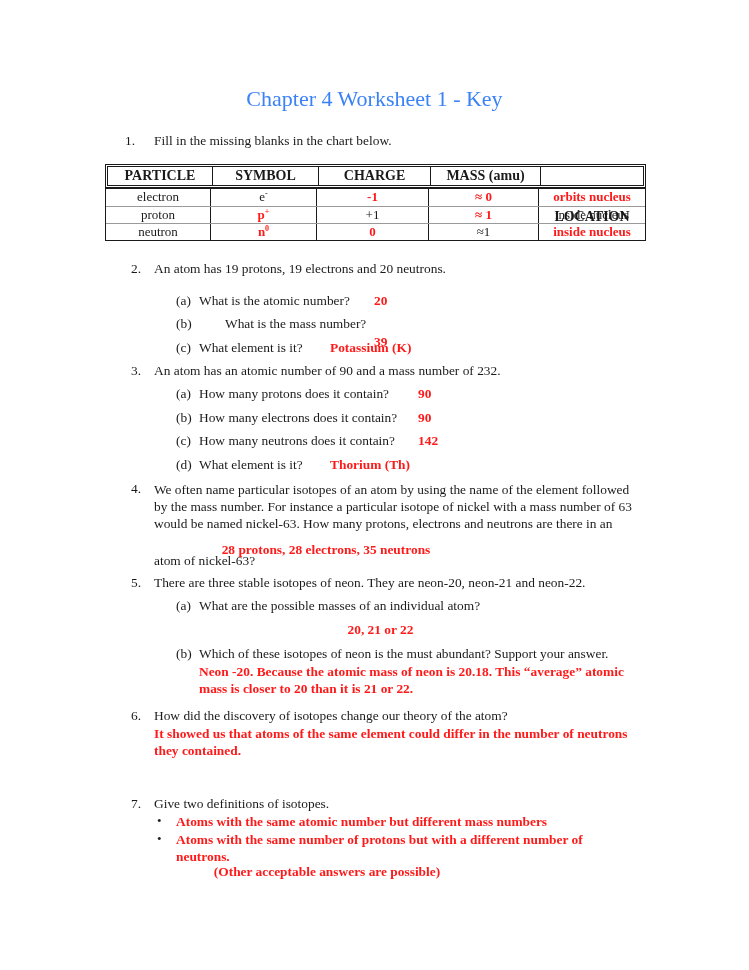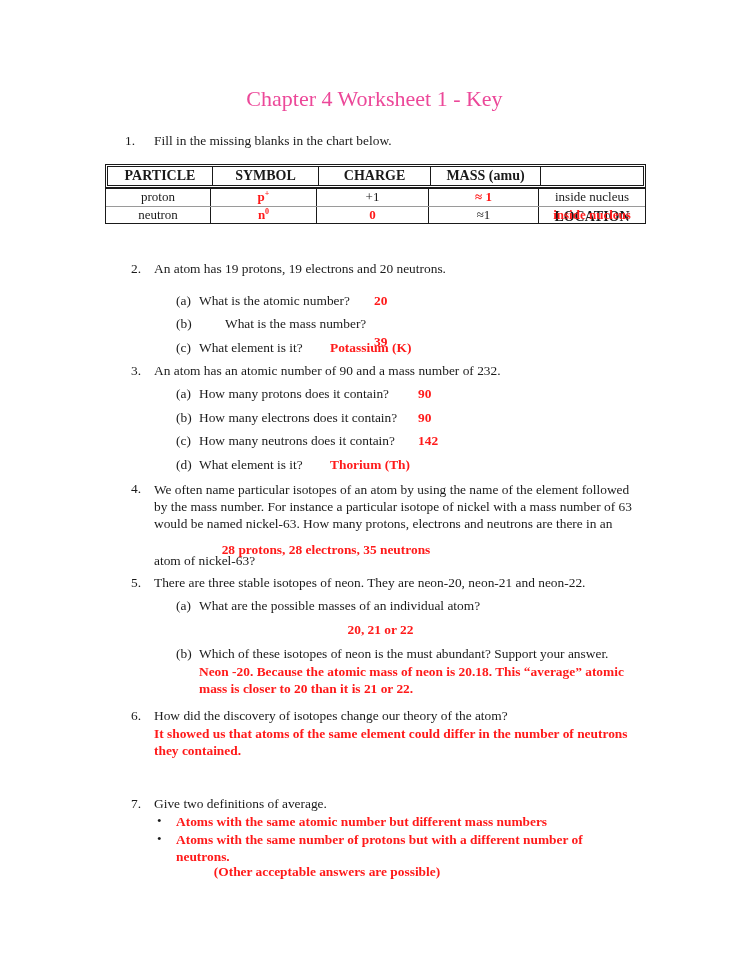--- a/index.html
+++ b/index.html
@@ -13,21 +13,21 @@
       position: relative;
       overflow: hidden;
       font-family: "Liberation Serif", "DejaVu Serif", serif;
       color: #1a1a1a;
       font-size: 13.4px;
     }
     .abs { position: absolute; white-space: nowrap; }
     .red { color: #ff1a1a; font-weight: bold; }
     .title {
       left: 0; width: 749px; text-align: center;
-      top: 86px; font-size: 22px; color: #ec4899;
+      top: 86px; font-size: 22px; color: #3b82f6;
     }
     .line { position: absolute; white-space: nowrap; line-height: 17px; }
 
     
     .tbl-head {
       position: absolute;
       left: 105px; top: 164px;
       width: 541px; height: 24px;
       border: 3px double #1a1a1a;
       box-sizing: border-box;
@@ -85,20 +85,29 @@
 
 <div class="tbl-head">
   <div class="c w1">PARTICLE</div>
   <div class="c w2">SYMBOL</div>
   <div class="c w3">CHARGE</div>
   <div class="c w4">MASS (amu)</div>
   <div class="c w5" style="flex:1;margin-top:41px;">LOCATION</div>
 </div>
 <div class="tbl-body">
 
+  <div class="tbl-row">
+    <div class="c w1">electron</div>
+    <div class="c w2">
+      <span>e</span><sup>-</sup>
+    </div>
+    <div class="c w3 red">-1</div>
+    <div class="c w4 red">≈ 0</div>
+    <div class="c w5 red" style="flex:1;">orbits nucleus</div>
+  </div>
 
   <div class="tbl-row">
     <div class="c w1">proton</div>
     <div class="c w2 red">
       <span>p</span><sup>+</sup>
     </div>
     <div class="c w3">+1</div>
     <div class="c w4 red">≈ 1</div>
     <div class="c w5" style="flex:1;">inside nucleus</div>
   </div>
@@ -177,21 +186,21 @@
 
 <div>
   <span class="abs" style="left:131px; top:708px;">6.</span>
   <span class="abs" style="left:154px; top:708px;">How did the discovery of isotopes change our theory of the atom?</span>
   <span class="line red" style="left:154px; top:725px;">It showed us that atoms of the same element could differ in the number of neutrons</span>
   <span class="line red" style="left:154px; top:742px;">they contained.</span>
 </div>
 
 <div>
   <span class="abs" style="left:131px; top:796px;">7.</span>
-  <span class="abs" style="left:154px; top:796px;">Give two definitions of average.</span>
+  <span class="abs" style="left:154px; top:796px;">Give two definitions of isotopes.</span>
 
   <span class="bullet" style="left:157px; top:813px;">•</span>
   <span class="line red" style="left:176px; top:813px;">Atoms with the same atomic number but different mass numbers</span>
 
   <span class="bullet" style="left:157px; top:831px;">•</span>
   <span class="line red" style="left:176px; top:831px;">Atoms with the same number of protons but with a different number of</span>
   <span class="line red" style="left:176px; top:848px;">neutrons.</span>
 
   <span class="abs red" style="left:0; width:634px; text-align:center; top:864px; padding-left:20px; box-sizing:border-box;">(Other acceptable answers are possible)</span>
 </div>

